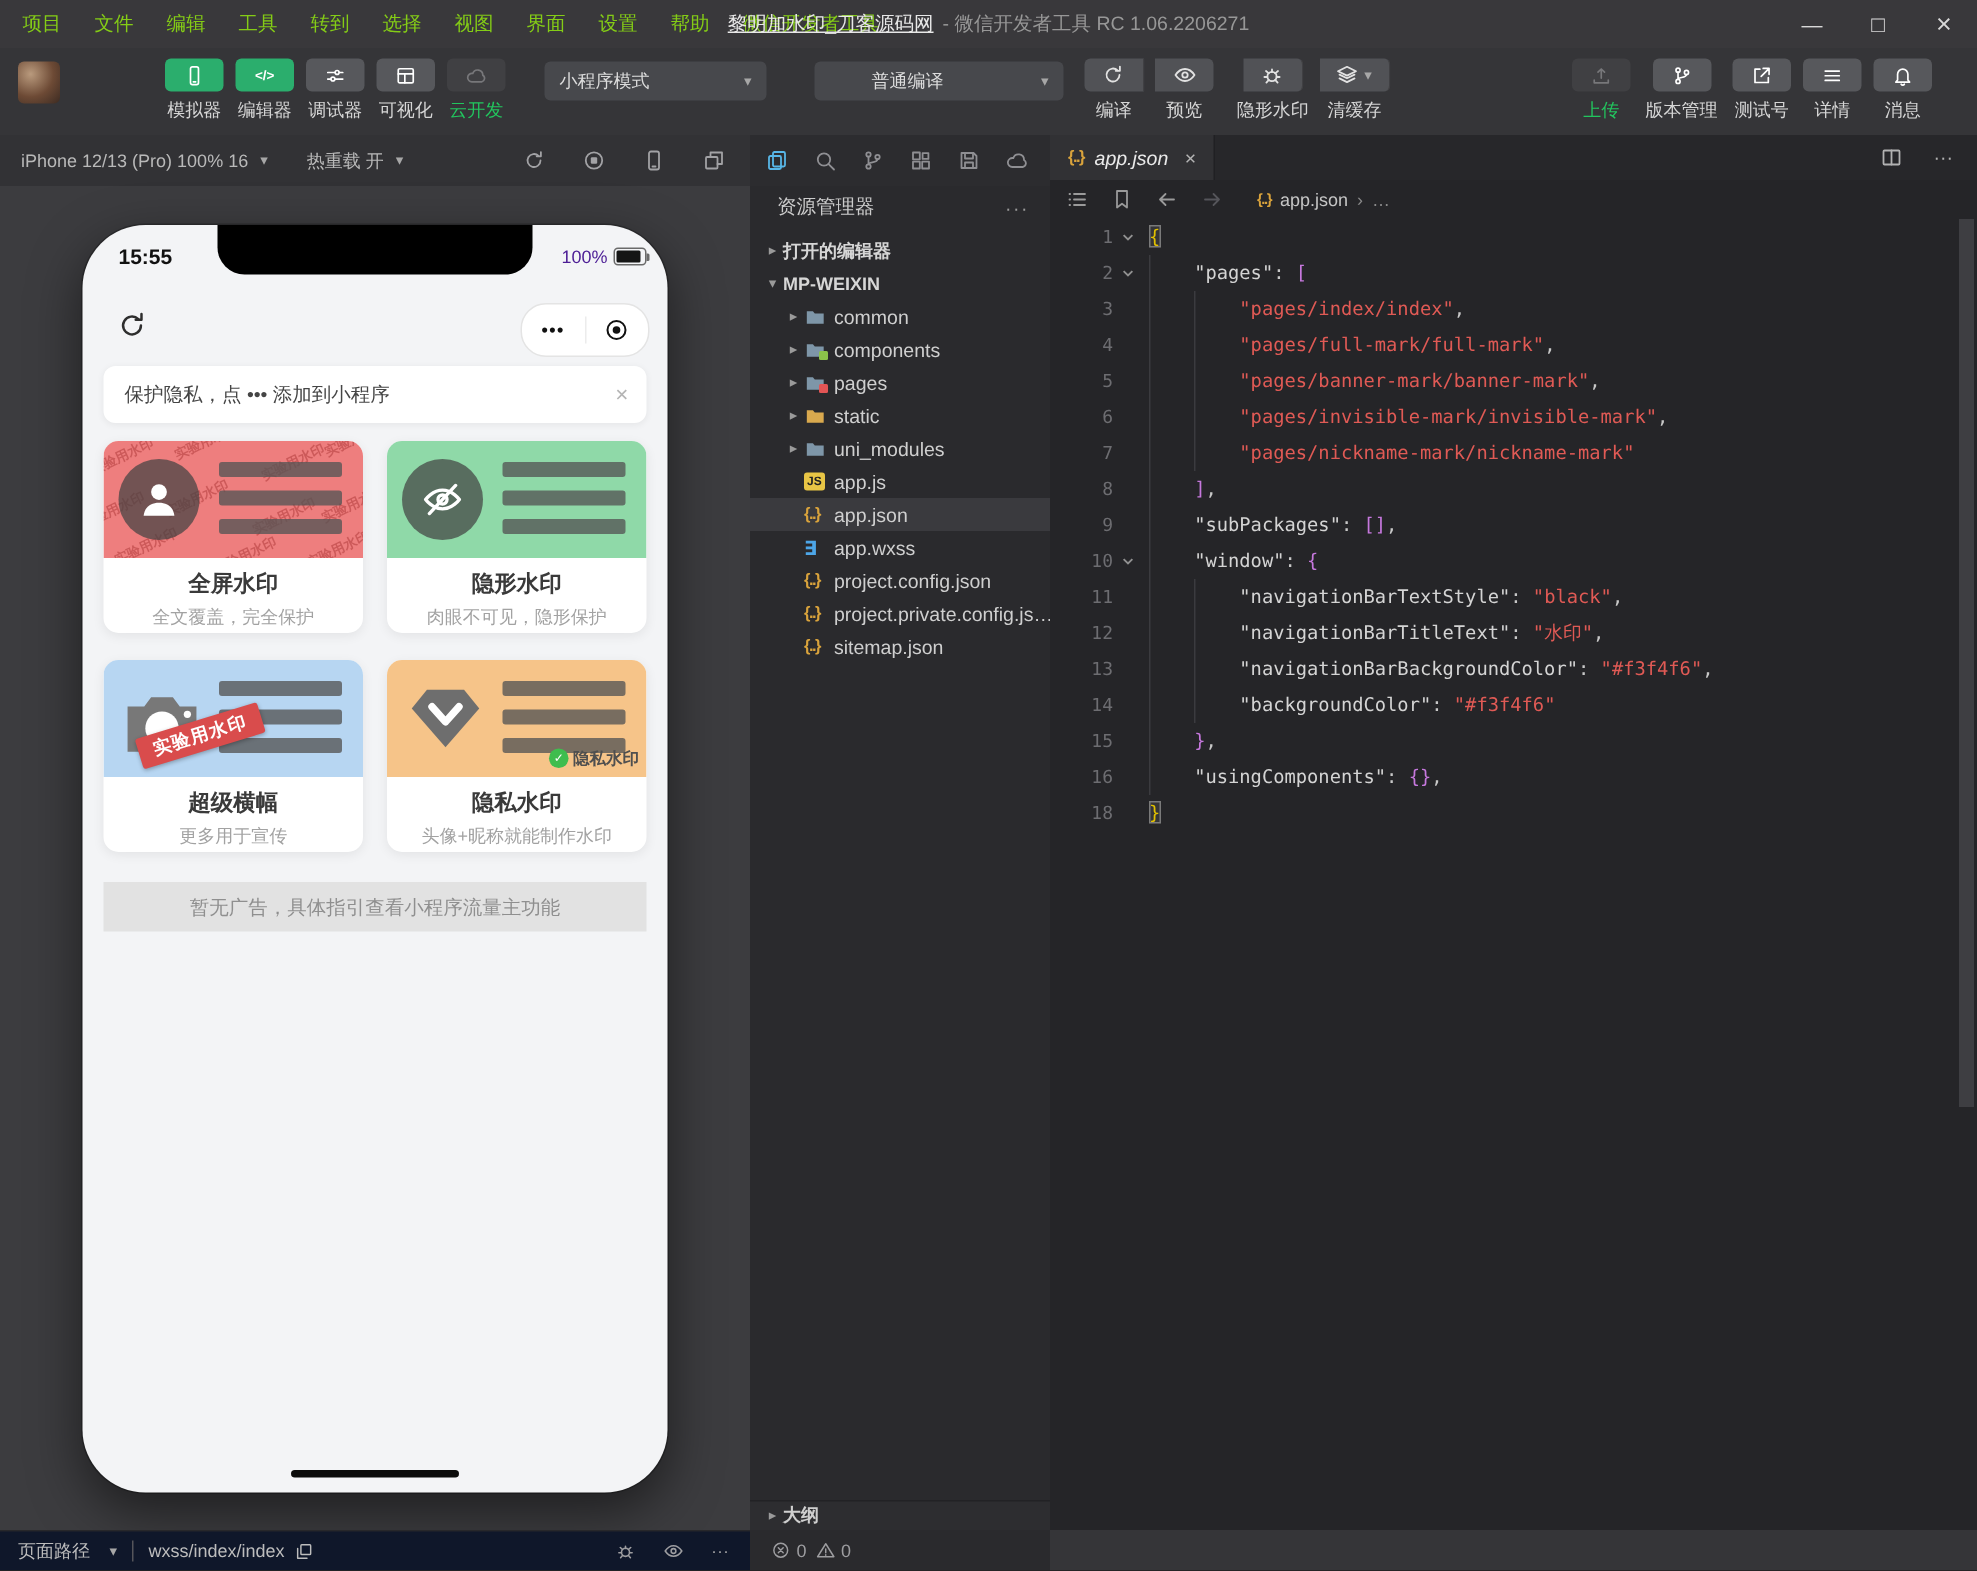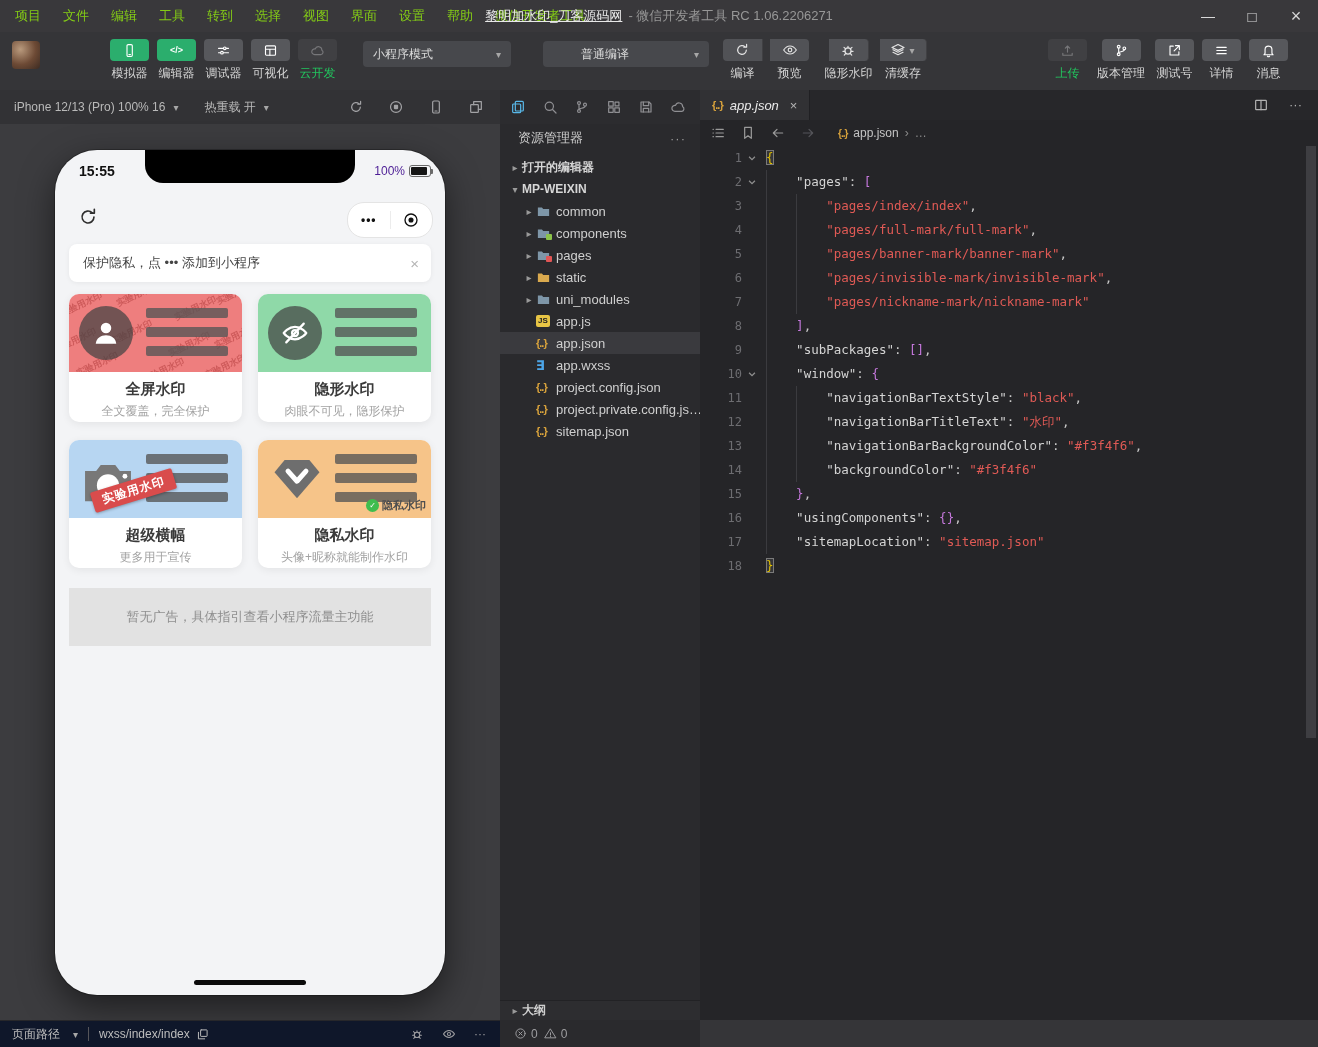--- a/index.html
+++ b/index.html
@@ -78,21 +78,21 @@
   .bar{height:10px;border-radius:2px;background:rgba(84,84,84,.78);margin-bottom:9px;}
   .wm{position:absolute;font-size:9px;font-weight:bold;color:rgba(150,30,30,.38);transform:rotate(-25deg);white-space:nowrap;}
   .ribbon{position:absolute;left:22px;top:40px;transform:rotate(-17deg);background:#d94c4c;color:#fff;font-size:12px;
     font-weight:bold;padding:2px 10px;border-radius:2px;box-shadow:0 1px 3px rgba(0,0,0,.3);letter-spacing:1px;}
   .cbadge{position:absolute;right:5px;top:58px;display:flex;align-items:center;gap:3px;font-size:11px;font-weight:bold;color:#4f4f4f;}
   .cbadge .bdot{width:13px;height:13px;border-radius:50%;background:#3fbd4e;display:flex;align-items:center;justify-content:center;color:#fff;font-size:8px;}
   .camico{position:absolute;left:10px;top:14px;color:#787878;}
   .diaico{position:absolute;left:12px;top:12px;color:#6e6e6e;}
   .card-title{text-align:center;font-size:15px;font-weight:bold;color:#3a3a3a;margin-top:8px;}
   .card-sub{text-align:center;font-size:12px;color:#a2a2a2;margin-top:4px;}
-  .adbox{position:absolute;left:14px;right:14px;top:438px;height:58px;background:#e2e2e2;display:flex;align-items:center;justify-content:center;color:#8f8f8f;font-size:13px;}
+  .adbox{position:absolute;left:14px;right:14px;top:438px;height:33px;background:#e2e2e2;display:flex;align-items:center;justify-content:center;color:#8f8f8f;font-size:13px;}
   .homebar{position:absolute;left:50%;bottom:10px;transform:translateX(-50%);width:112px;height:5px;border-radius:3px;background:#0b0b0b;}
 
   
   .explorer{position:absolute;left:500px;top:90px;width:200px;height:930px;background:#2a2a2d;border-right:1px solid #1f1f22;}
   .exp-toolbar{position:absolute;left:0;top:0;width:100%;height:34px;display:flex;align-items:center;gap:16px;padding-left:10px;box-sizing:border-box;background:#2c2c2f;}
   .exp-toolbar .icbtn{color:#8f8f93;}
   .exp-toolbar .icbtn.active{color:#58b7e8;}
   .exp-header{position:absolute;left:0;top:34px;width:100%;height:28px;display:flex;align-items:center;}
   .exp-header .htitle{margin-left:18px;color:#cccccc;font-size:13px;}
   .exp-header .hmore{margin-left:auto;margin-right:14px;color:#9a9a9a;letter-spacing:1px;}
@@ -705,21 +705,20 @@
         <div class="cl"><div class="guide" style="left: calc(0ch + 66px);"></div><span class="ln">9</span><span class="fold"></span><span class="txt"><span class="p">    </span><span class="k">"subPackages"</span><span class="p">: </span><span class="b2">[]</span><span class="p">,</span></span></div>
         <div class="cl"><div class="guide" style="left: calc(0ch + 66px);"></div><span class="ln">10</span><span class="fold"><svg width="10" height="10" viewBox="0 0 24 24" fill="none" stroke="currentColor" stroke-width="3">
               <path d="M5 9l7 7 7-7"></path>
             </svg></span><span class="txt"><span class="p">    </span><span class="k">"window"</span><span class="p">: </span><span class="b2">{</span></span></div>
         <div class="cl"><div class="guide" style="left: calc(0ch + 66px);"></div><div class="guide" style="left: calc(4ch + 66px);"></div><span class="ln">11</span><span class="fold"></span><span class="txt"><span class="p">        </span><span class="k">"navigationBarTextStyle"</span><span class="p">: </span><span class="s">"black"</span><span class="p">,</span></span></div>
         <div class="cl"><div class="guide" style="left: calc(0ch + 66px);"></div><div class="guide" style="left: calc(4ch + 66px);"></div><span class="ln">12</span><span class="fold"></span><span class="txt"><span class="p">        </span><span class="k">"navigationBarTitleText"</span><span class="p">: </span><span class="s">"水印"</span><span class="p">,</span></span></div>
         <div class="cl"><div class="guide" style="left: calc(0ch + 66px);"></div><div class="guide" style="left: calc(4ch + 66px);"></div><span class="ln">13</span><span class="fold"></span><span class="txt"><span class="p">        </span><span class="k">"navigationBarBackgroundColor"</span><span class="p">: </span><span class="s">"#f3f4f6"</span><span class="p">,</span></span></div>
         <div class="cl"><div class="guide" style="left: calc(0ch + 66px);"></div><div class="guide" style="left: calc(4ch + 66px);"></div><span class="ln">14</span><span class="fold"></span><span class="txt"><span class="p">        </span><span class="k">"backgroundColor"</span><span class="p">: </span><span class="s">"#f3f4f6"</span></span></div>
         <div class="cl"><div class="guide" style="left: calc(0ch + 66px);"></div><span class="ln">15</span><span class="fold"></span><span class="txt"><span class="p">    </span><span class="b2">}</span><span class="p">,</span></span></div>
         <div class="cl"><div class="guide" style="left: calc(0ch + 66px);"></div><span class="ln">16</span><span class="fold"></span><span class="txt"><span class="p">    </span><span class="k">"usingComponents"</span><span class="p">: </span><span class="b2">{}</span><span class="p">,</span></span></div>
-        <div class="cl"><div class="guide" style="left: calc(0ch + 66px);"></div><span class="ln">17</span><span class="fold"></span><span class="txt"><span class="p">    </span><span class="k">"sitemapLocation"</span><span class="p">: </span><span class="s">"sitemap.json"</span></span></div>
         <div class="cl"><span class="ln">18</span><span class="fold"></span><span class="txt"><span class="b1 bx">}</span></span></div>
       </div>
     <div class="vscroll"></div>
   </section>
 
   <footer class="statusbar">
     <div class="sb-left">
       <span class="pp">
         <span>页面路径</span>
           <span class="caret">▾</span>

